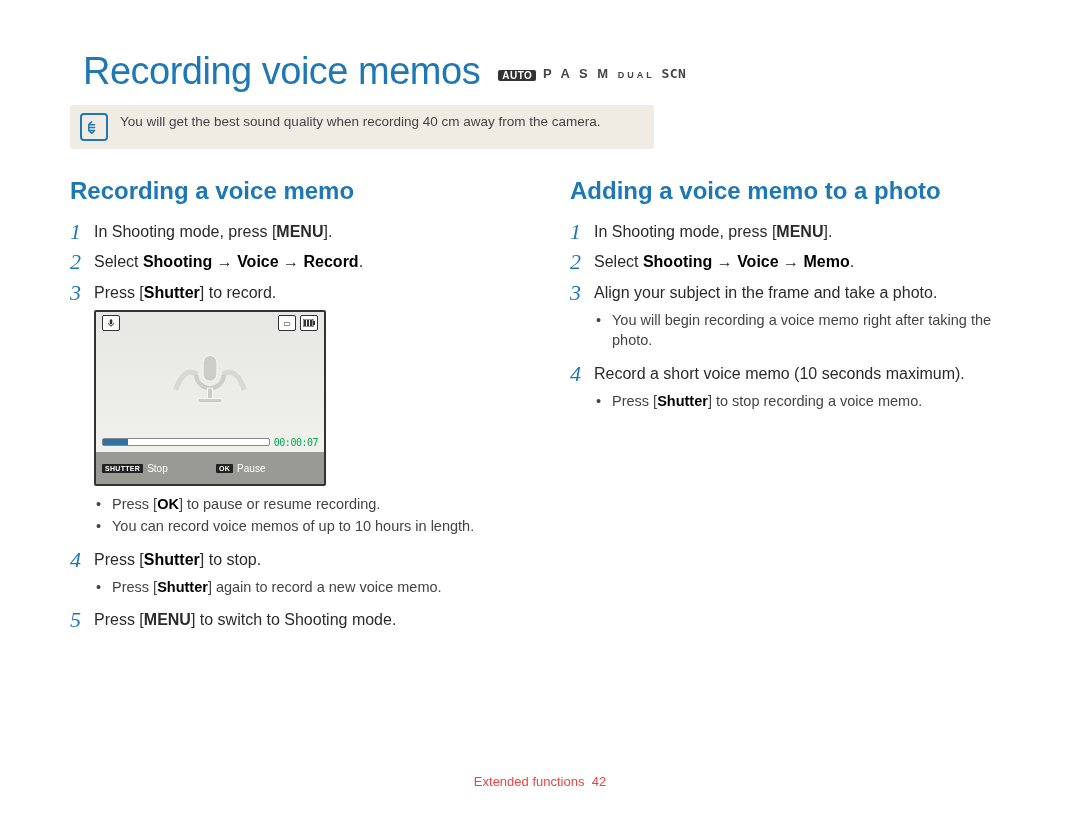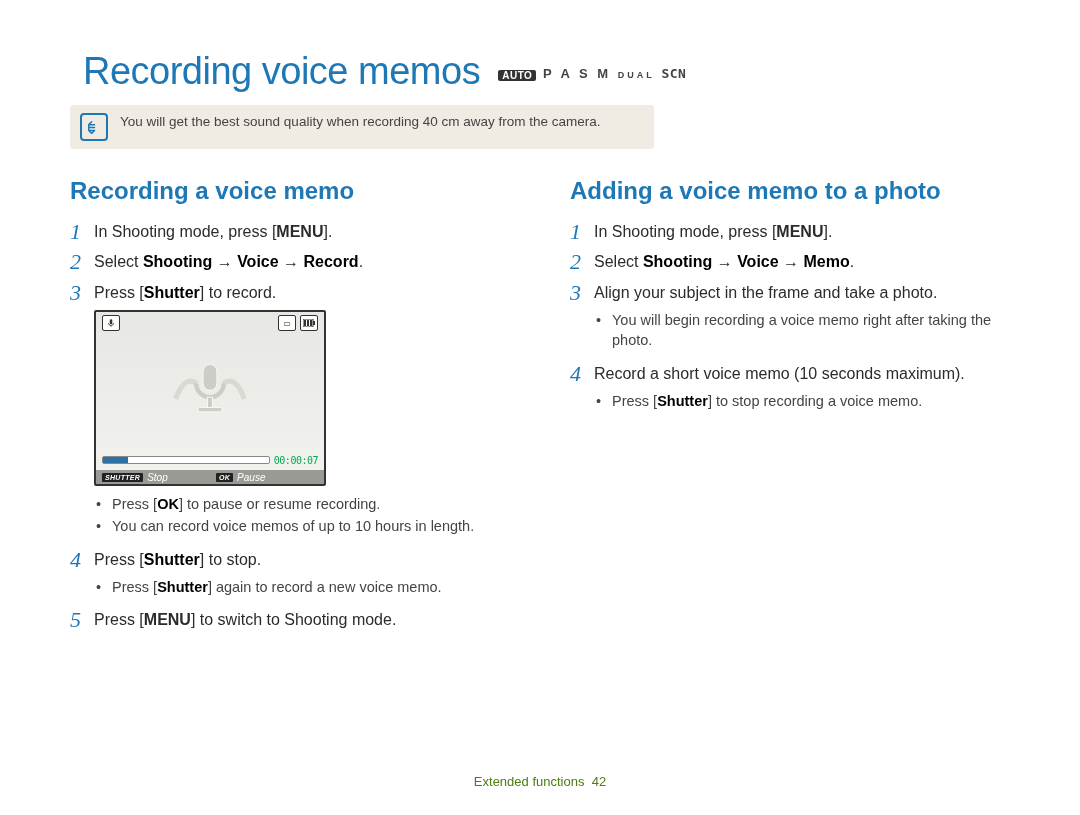--- a/index.html
+++ b/index.html
@@ -192,38 +192,38 @@
     border: 1px solid #888; border-radius: 2px;
     position: relative;
   }
   .pbar .fill {
     position: absolute; left: 0; top: 0; bottom: 0;
     background: #2e71a5; width: 15%;
   }
   .ptime { font-family: monospace; font-size: 10px; color: #0a5; letter-spacing: -0.5px; }
 
   .lcd-bottom {
-    height: 14px; background: #9a9a94;
-    display: flex; font-size: 10px; color: #fff; font-style: italic;
+    height: 32px; background: #9a9a94;
+    display: flex; font-size: 10px; color: #fff;
   }
   .lcd-bottom .seg {
     flex: 1; display: flex; align-items: center; gap: 4px;
     padding-left: 6px;
   }
   .btn-chip {
     background: #222; color: #fff; font-size: 7px;
     padding: 1px 3px; border-radius: 1px; font-weight: 700;
     letter-spacing: 0.3px;
   }
 
   .footer {
     position: absolute;
     bottom: 26px; left: 0; right: 0;
     text-align: center;
-    font-size: 13px; color: #4d7c0f;
+    font-size: 13px; color: #ef4444;
   }
 </style>
 </head>
 <body>
 
 <div class="page">
 
   <h1 class="page-title">
     <span class="thin">Recording</span>
     <span>voice memos</span>

